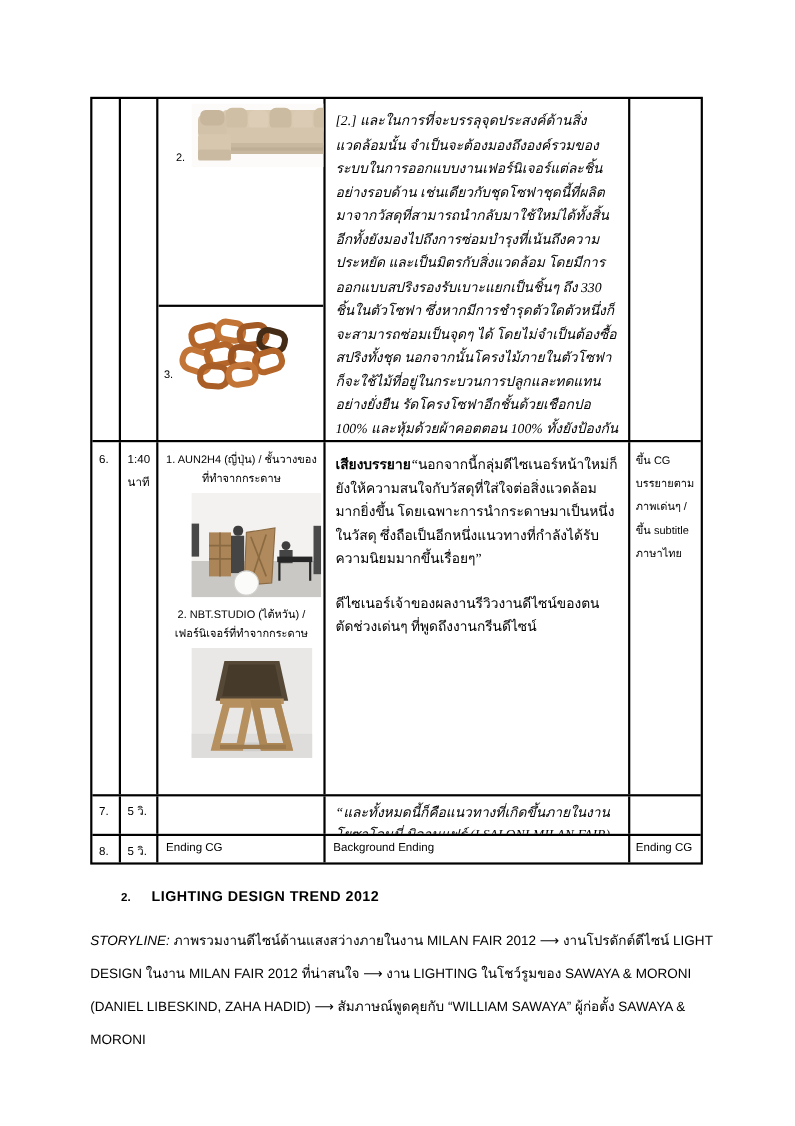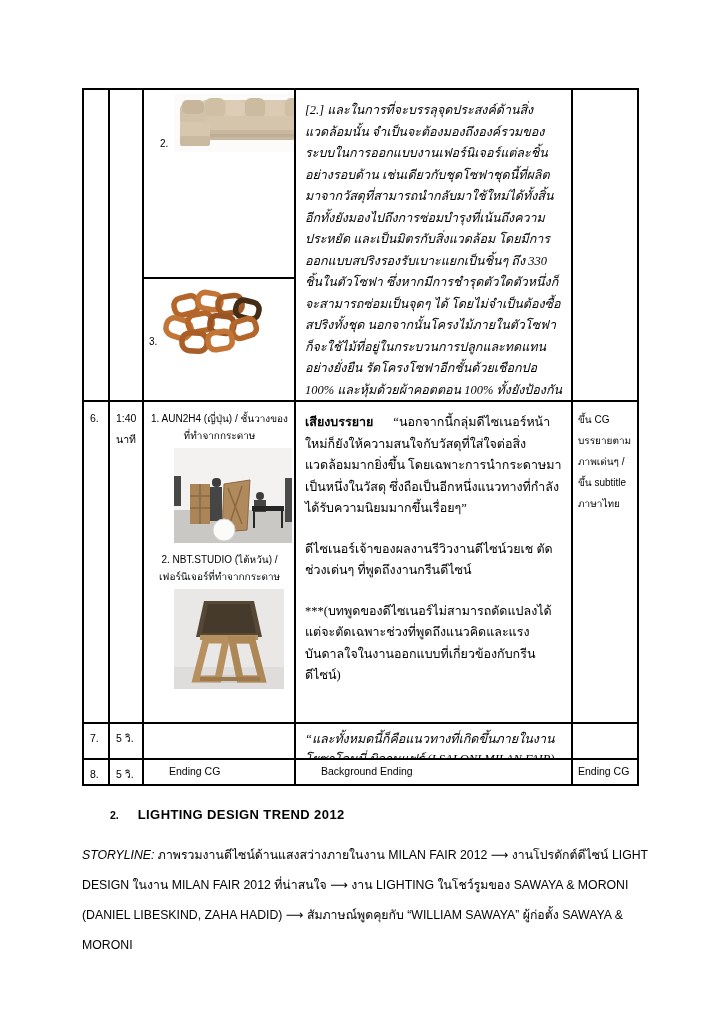--- a/index.html
+++ b/index.html
@@ -15,30 +15,30 @@
   .c2{width:34px;flex:0 0 34px;}
   .c3{width:152px;flex:0 0 152px;}
   .c4{width:277px;flex:0 0 277px;}
   .c5{flex:1;}
   .numcell{font-family:"Liberation Sans",sans-serif;font-size:10.5px;padding:6px 0 0 6px;line-height:20px;}
   .timecell{font-family:"Liberation Sans",sans-serif;font-size:10.5px;padding:6px 0 0 6px;line-height:21px;white-space:pre-line;}
   .narr{padding:10px 8px 8px 9px;font-size:12.5px;line-height:21.5px;}
   .narr p{margin:0 0 19px 0;}
   .narr p:last-child{margin-bottom:0;}
   .ital{font-style:italic;}
-  .lead{font-weight:bold;margin-right:20px;}
+  .lead{font-weight:bold;margin-right:1px;}
   .cgcell{font-family:"Liberation Sans",sans-serif;font-size:10px;line-height:21px;padding:7px 3px 12px 5px;}
   .desc-head{font-family:"Liberation Sans",sans-serif;font-size:10.5px;line-height:16px;
              padding:6px 4px 4px 5px;border-bottom:2px solid #000;}
   .desc-body{padding:4px 0 0 0;}
   .desc-label{font-family:Liberation Sans, sans-serif;font-size:10px;line-height:17px;padding:4px 4px 2px 5px;text-align:center;}
   .subcell-top{border-bottom:2px solid #000;}
   .imgblock{position:relative;}
   .imglabel{position:absolute;font-family:"Liberation Sans",sans-serif;font-size:10px;}
-  .plaincell{font-family:"Liberation Sans",sans-serif;font-size:10.5px;padding:5px 0 0 25px;}
+  .plaincell{font-family:"Liberation Sans",sans-serif;font-size:10.5px;padding:5px 0 0 7px;}
   
   .section-head{position:absolute;left:110px;top:807px;display:flex;align-items:baseline;
                 font-family:"Liberation Sans",sans-serif;}
   .section-num{font-size:10.5px;font-weight:bold;margin-right:19px;}
   .section-title{font-size:13px;font-weight:bold;letter-spacing:0.4px;}
   .storyline{position:absolute;left:82px;top:840px;width:568px;
              font-family:"Liberation Sans",sans-serif;font-size:12.3px;line-height:30px;}
   .storyline .slword{font-style:italic;}
   svg{display:block;}
 </style>
@@ -143,22 +143,21 @@
               <polygon points="32,51 52,51 44,90 22,90" fill="none" stroke="#b6905e" stroke-width="7"></polygon>
               <polygon points="58,51 78,51 88,90 66,90" fill="none" stroke="#a8825187" stroke-width="7"></polygon>
               <polygon points="58,51 78,51 88,90 66,90" fill="none" stroke="#ad8755" stroke-width="7"></polygon>
               <line x1="26" y1="90" x2="86" y2="90" stroke="#9c7a4d" stroke-width="4"></line>
             </svg>
           </div>
         </div>
       </div>
       <div class="cell c4 narr">
         <p><span class="lead">เสียงบรรยาย</span><span>“นอกจากนี้กลุ่มดีไซเนอร์หน้าใหม่ก็ยังให้ความสนใจกับวัสดุที่ใส่ใจต่อสิ่งแวดล้อมมากยิ่งขึ้น โดยเฉพาะการนำกระดาษมาเป็นหนึ่งในวัสดุ ซึ่งถือเป็นอีกหนึ่งแนวทางที่กำลังได้รับความนิยมมากขึ้นเรื่อยๆ”</span></p>
-        <p>ดีไซเนอร์เจ้าของผลงานรีวิวงานดีไซน์วยเช ตัดช่วงเด่นๆ ที่พูดถึงงานกรีนดีไซน์</p>
-        <p>***(บทพูดของดีไซเนอร์ไม่สามารถดัดแปลงได้ แต่จะตัดเฉพาะช่วงที่พูดถึงแนวคิดและแรงบันดาลใจในงานออกแบบที่เกี่ยวข้องกับกรีนดีไซน์)</p>
+        <p>ดีไซเนอร์เจ้าของผลงานรีวิวงานดีไซน์ของตน ตัดช่วงเด่นๆ ที่พูดถึงงานกรีนดีไซน์</p>
       </div>
       <div class="cell c5 cgcell">ขึ้น CG บรรยายตามภาพเด่นๆ / ขึ้น subtitle ภาษาไทย</div>
     </div>
 
     <div class="trow" style="height:34px">
       <div class="cell c1 numcell" style="padding-top:4px">7.</div>
       <div class="cell c2 timecell" style="padding-top:4px">5 วิ.</div>
       <div class="cell c3"></div>
       <div class="cell c4 narr ital" style="padding-top:5px;line-height:20px;">“และทั้งหมดนี้ก็คือแนวทางที่เกิดขึ้นภายในงานโยซาโลนนี่ มิลานแฟร์  (I SALONI MILAN FAIR) ในปีนี้”</div>
       <div class="cell c5"></div>

